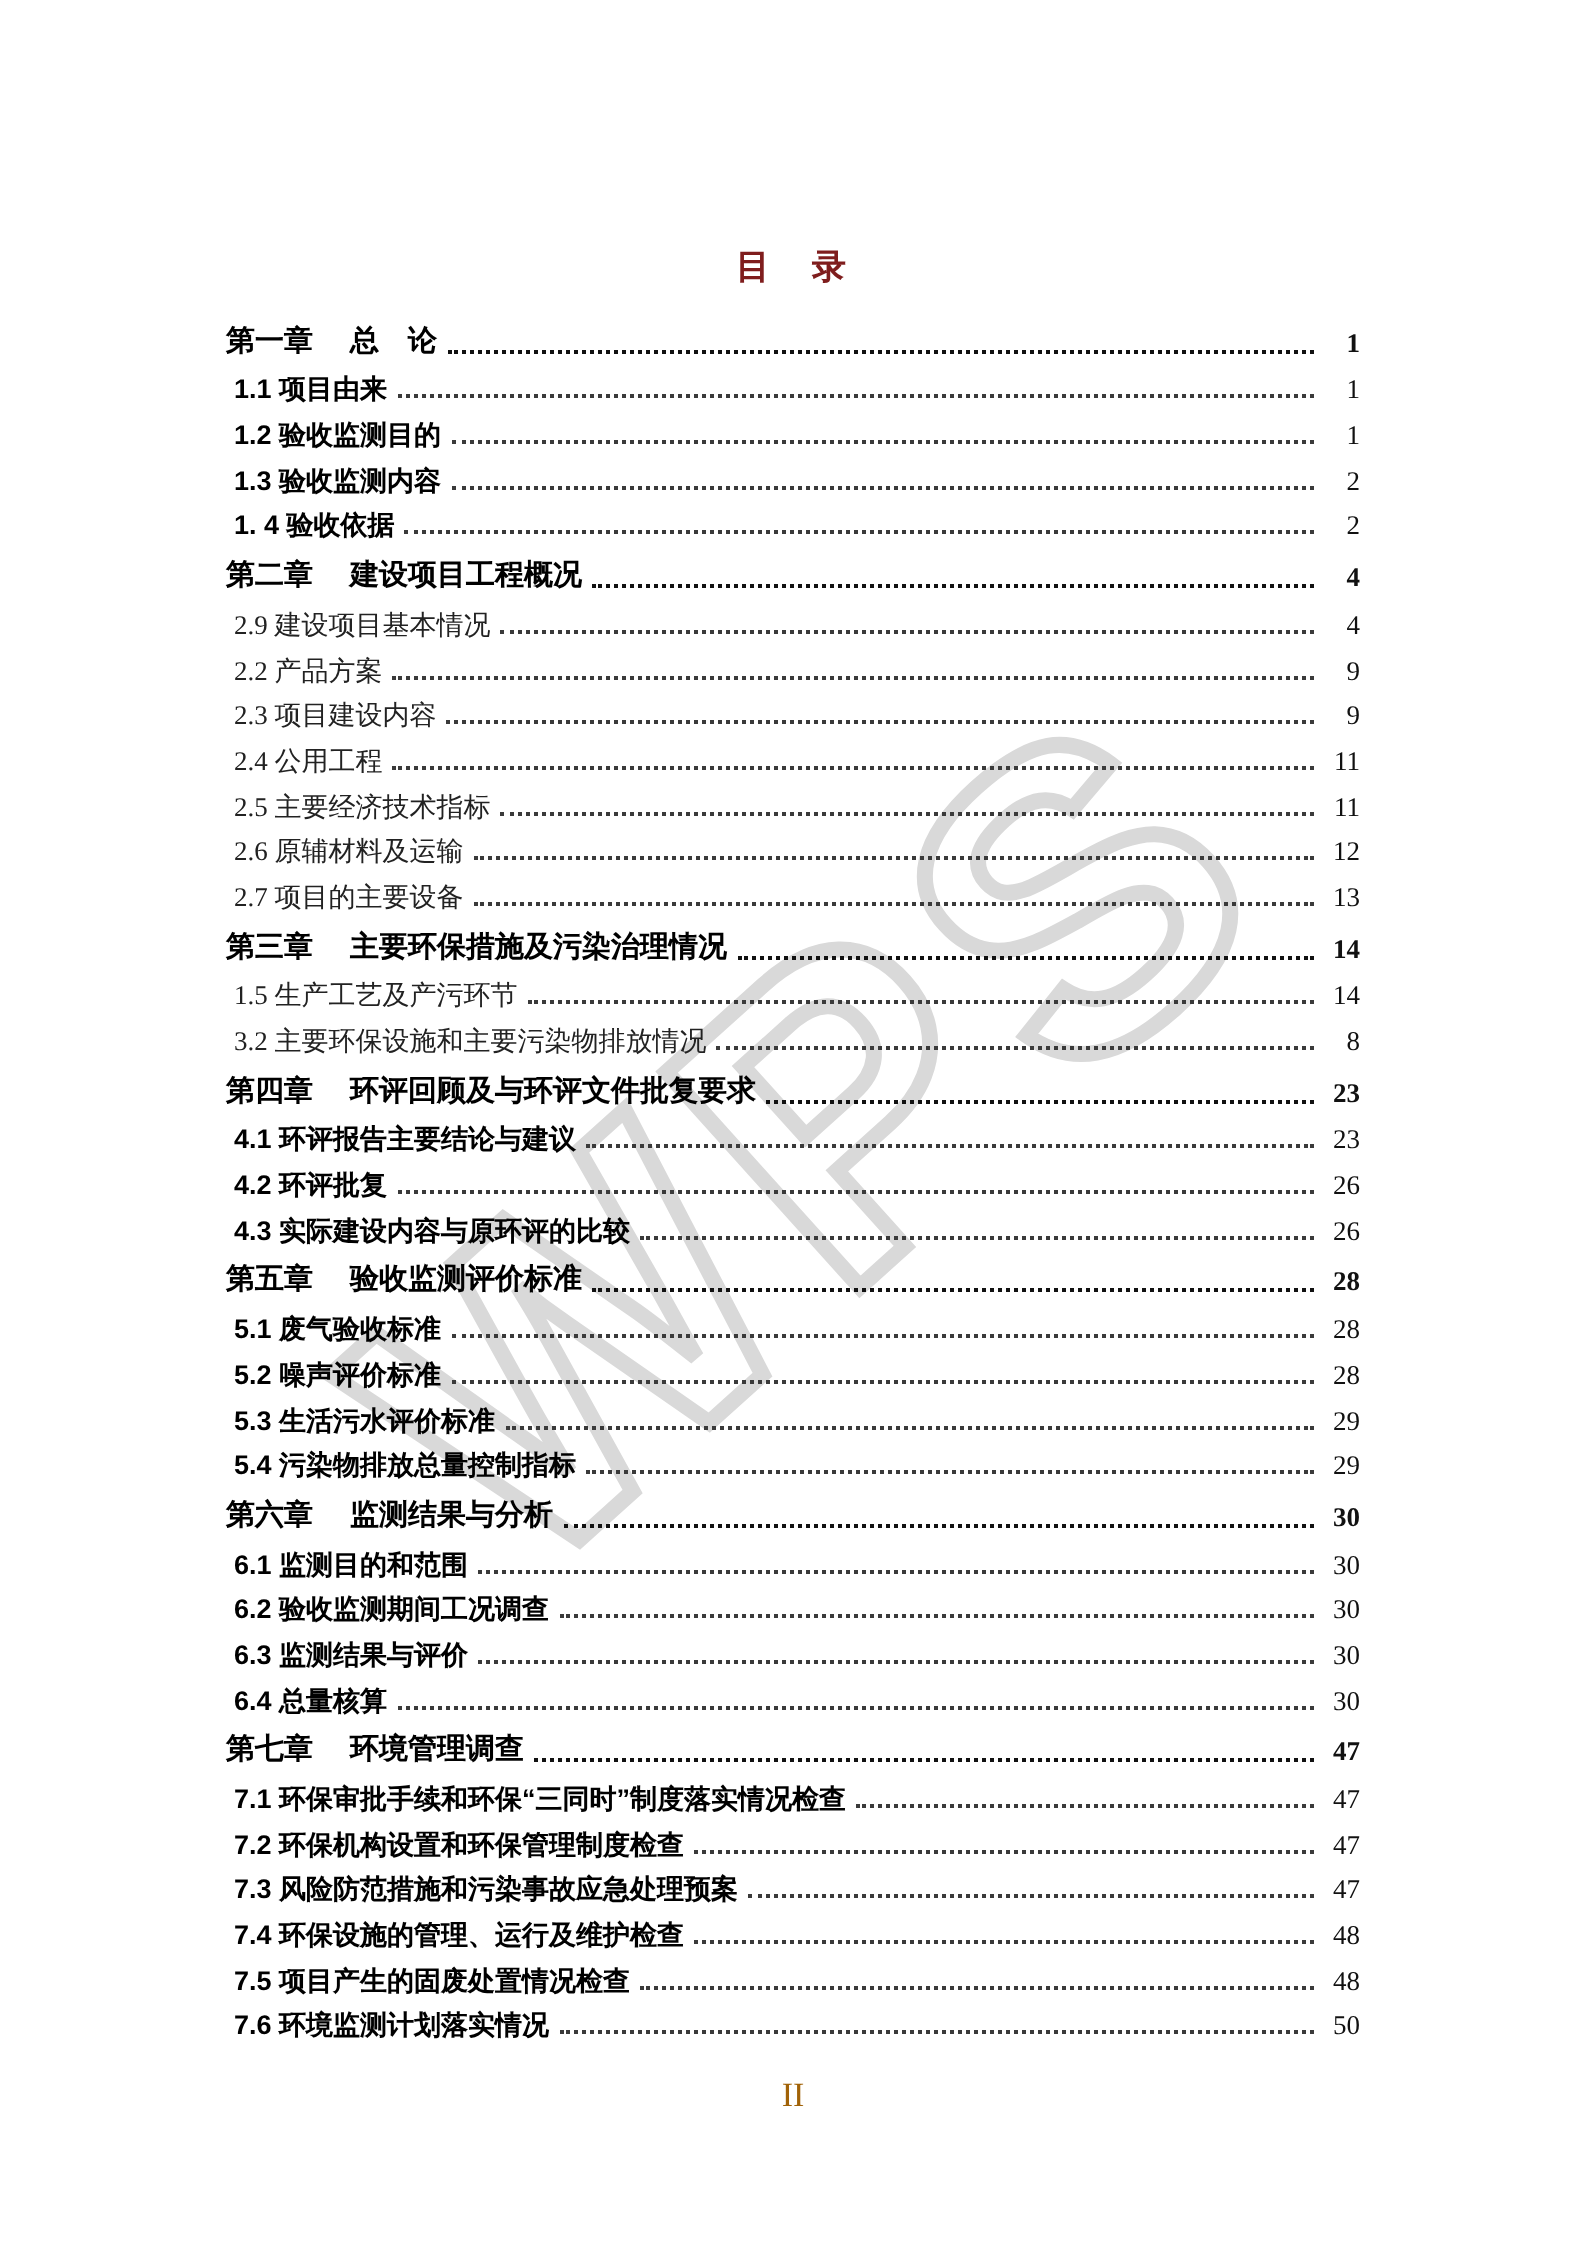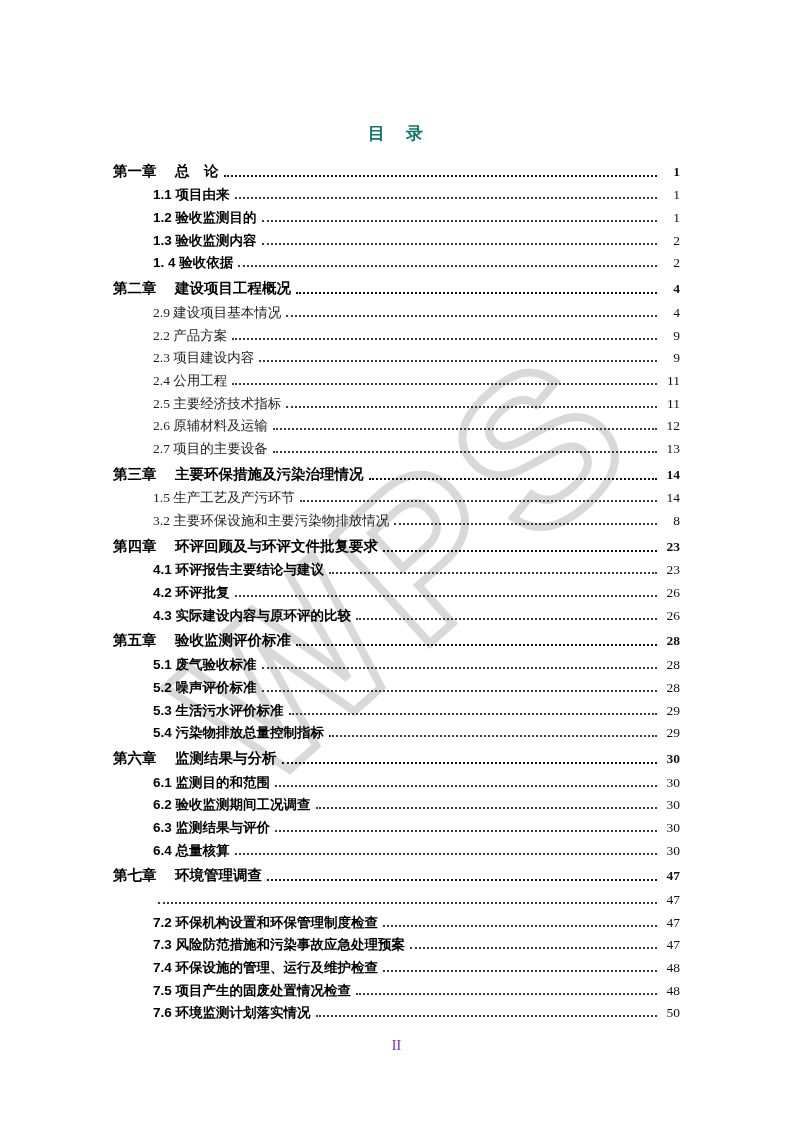--- a/index.html
+++ b/index.html
@@ -22,37 +22,37 @@
     font-family:"Liberation Sans",sans-serif;
   }
   
   .content{position:absolute;left:113px;top:122px;width:567px;z-index:1;}
   .title{
     margin:0 0 12px 0;
     text-align:center;
     font-size:17px;
     font-weight:bold;
     letter-spacing:2px;
-    color:#0f766e;
+    color:#7f1d1d;
   }
   .toc{width:100%;}
   .row{
     display:flex;
     align-items:flex-end;
     height:22.7px;
     font-size:13.5px;
     line-height:17px;
   }
   .row.chapter{
     font-size:14.5px;
     font-weight:bold;
     margin:3px 0 1px 0;
     color:#000000;
   }
-  .row.section{padding-left:4px;margin-left:36px;}
+  .row.section{padding-left:4px;}
   .row.section.bold{font-weight:bold;color:#000000;}
   .row.section.regular{
     font-family:"Liberation Serif",serif;
     font-weight:normal;
     color:#222222;
   }
   .entry-text{white-space:pre;}
   .leader{
     flex:1;
     min-width:10px;
@@ -67,23 +67,23 @@
     min-width:20px;
     text-align:right;
     font-weight:normal;
     color:#111111;
   }
   .chapter .entry-page{font-weight:bold;}
   
   .footer{
     position:absolute;left:0;top:1038px;width:100%;
     text-align:center;
-    font-size:14px;
+    font-size:17px;
     font-family:"Liberation Serif",serif;
-    color:#6d28d9;
+    color:#a16207;
     z-index:1;
   }
 </style>
 </head>
 <body>
 
 <div class="page">
 
   <svg class="watermark" width="793" height="1122" viewBox="0 0 793 1122" aria-hidden="true">
     <text class="wm-text" x="405" y="640" text-anchor="middle" transform="rotate(-42 405 565)" stroke="#d9d9d9">WPS</text>
@@ -241,20 +241,21 @@
     <span class="entry-text">6.4 总量核算</span>
     <span class="leader"></span>
     <span class="entry-page">30</span>
   </div>
         <div class="row chapter">
     <span class="entry-text">第七章　 环境管理调查</span>
     <span class="leader"></span>
     <span class="entry-page">47</span>
   </div>
         <div class="row section bold">
+    <span class="entry-text">7.1 环保审批手续和环保“三同时”制度落实情况检查</span>
     <span class="leader"></span>
     <span class="entry-page">47</span>
   </div>
         <div class="row section bold">
     <span class="entry-text">7.2 环保机构设置和环保管理制度检查</span>
     <span class="leader"></span>
     <span class="entry-page">47</span>
   </div>
         <div class="row section bold">
     <span class="entry-text">7.3 风险防范措施和污染事故应急处理预案</span>

